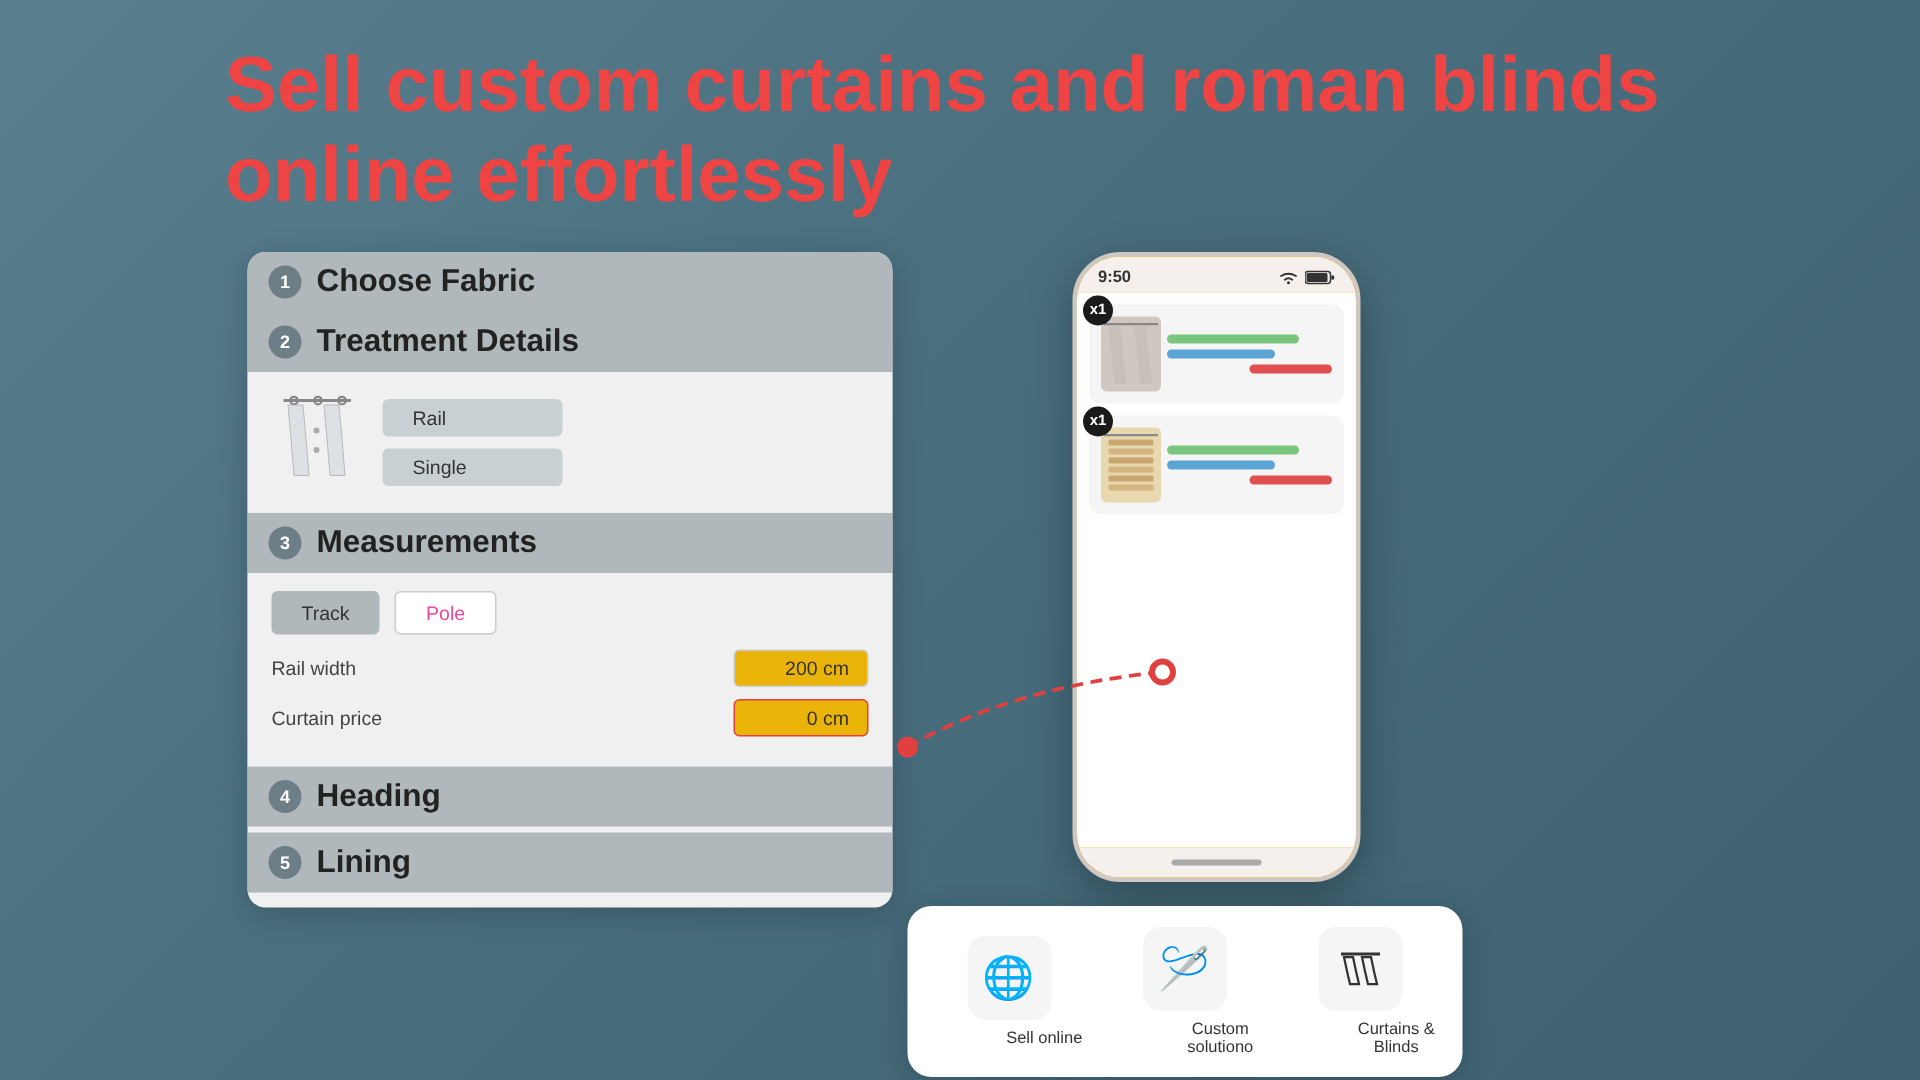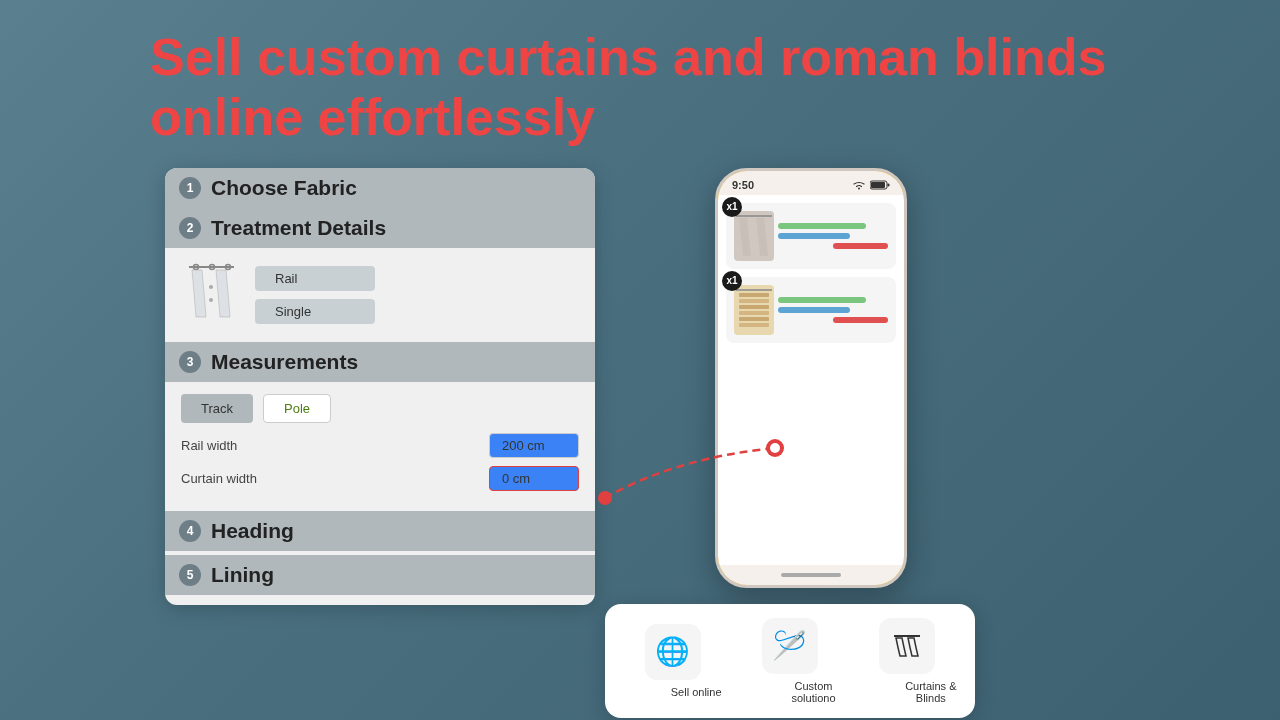--- a/index.html
+++ b/index.html
@@ -175,45 +175,45 @@
       color: #333;
       cursor: pointer;
     }
 
     .pole-btn {
       background: white;
       border: 1px solid #ccc;
       border-radius: 4px;
       padding: 6px 20px;
       font-size: 13px;
-      color: #4d7c0f;
+      color: #ec4899;
       cursor: pointer;
     }
 
     .measurement-row {
       display: flex;
       align-items: center;
       justify-content: space-between;
       margin-bottom: 8px;
     }
 
     .measurement-label {
       font-size: 13px;
       color: #444;
     }
 
     .measurement-value {
-      background: #3b82f6;
+      background: #eab308;
       border: 1px solid #ccc;
       border-radius: 4px;
       padding: 4px 12px;
       font-size: 13px;
       color: #333;
       min-width: 90px;
-      text-align: left;
+      text-align: right;
     }
 
     .measurement-value.highlighted {
       border-color: #e04040;
     }
 
     
     .bottom-section-header {
       display: flex;
       align-items: center;
@@ -476,21 +476,21 @@
       <div class="measurements-body">
         <div class="track-pole-row">
           <button class="track-btn">Track</button>
           <button class="pole-btn">Pole</button>
         </div>
         <div class="measurement-row">
           <span class="measurement-label">Rail width</span>
           <span class="measurement-value">200 cm</span>
         </div>
         <div class="measurement-row">
-          <span class="measurement-label">Curtain width</span>
+          <span class="measurement-label">Curtain price</span>
           <span class="measurement-value highlighted">0 cm</span>
         </div>
       </div>
     </div>
 
     <div class="form-section">
       <div class="bottom-section-header">
         <div class="section-number">4</div>
         <span class="section-title">Heading</span>
       </div>

